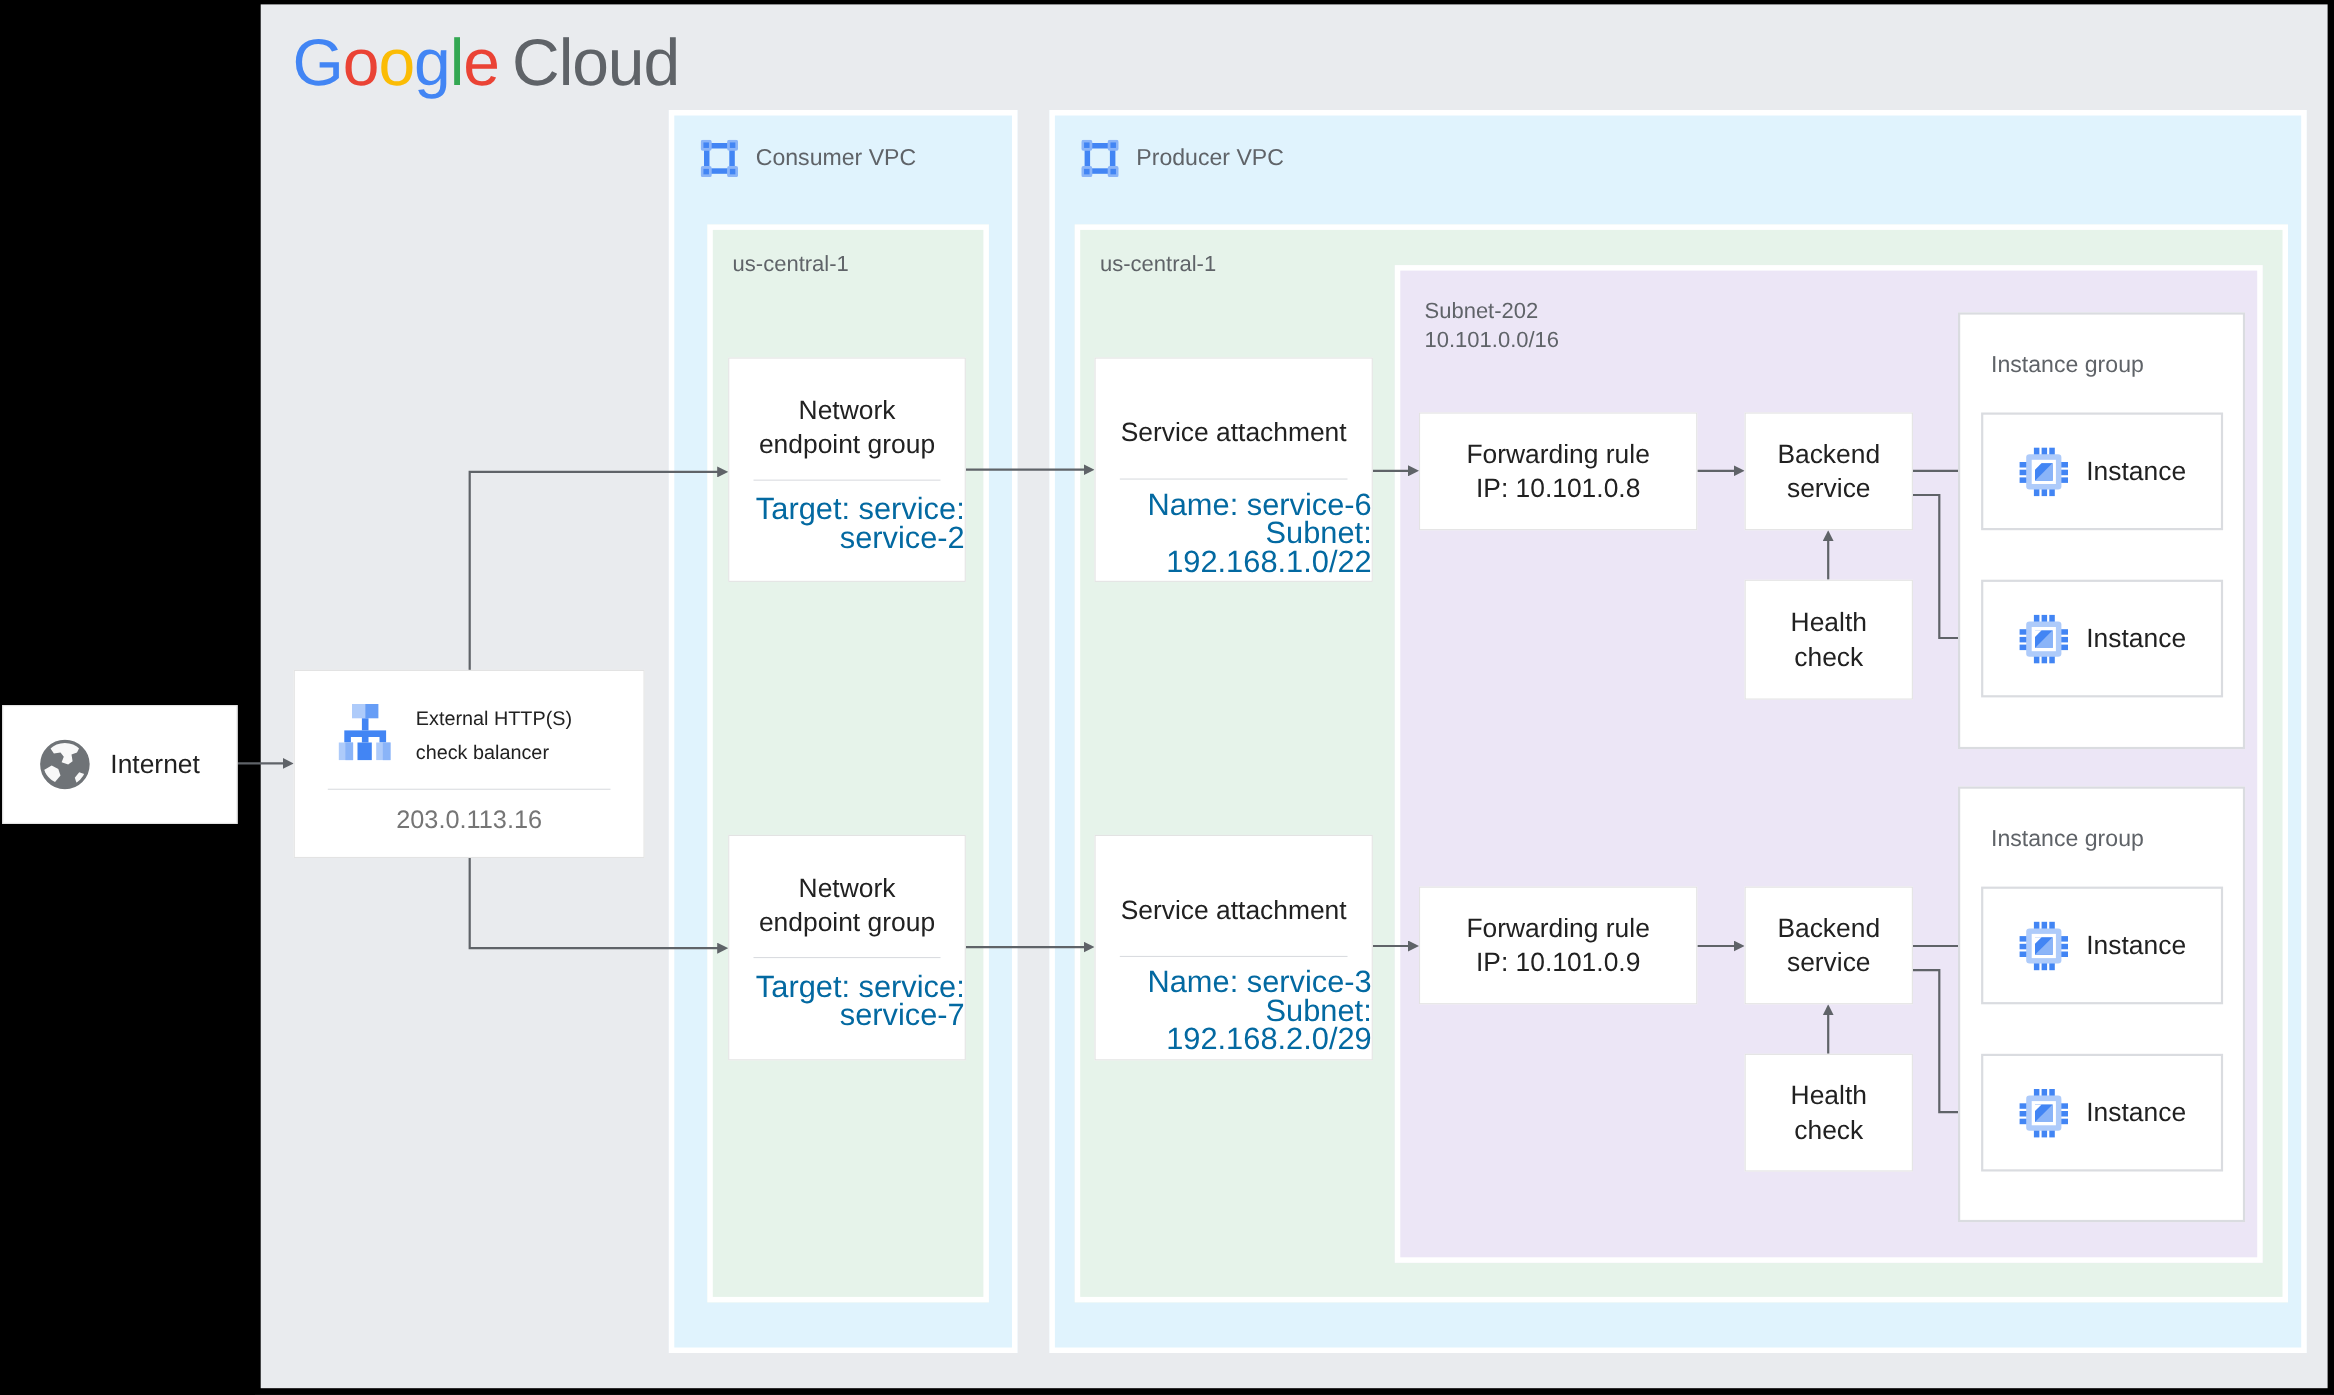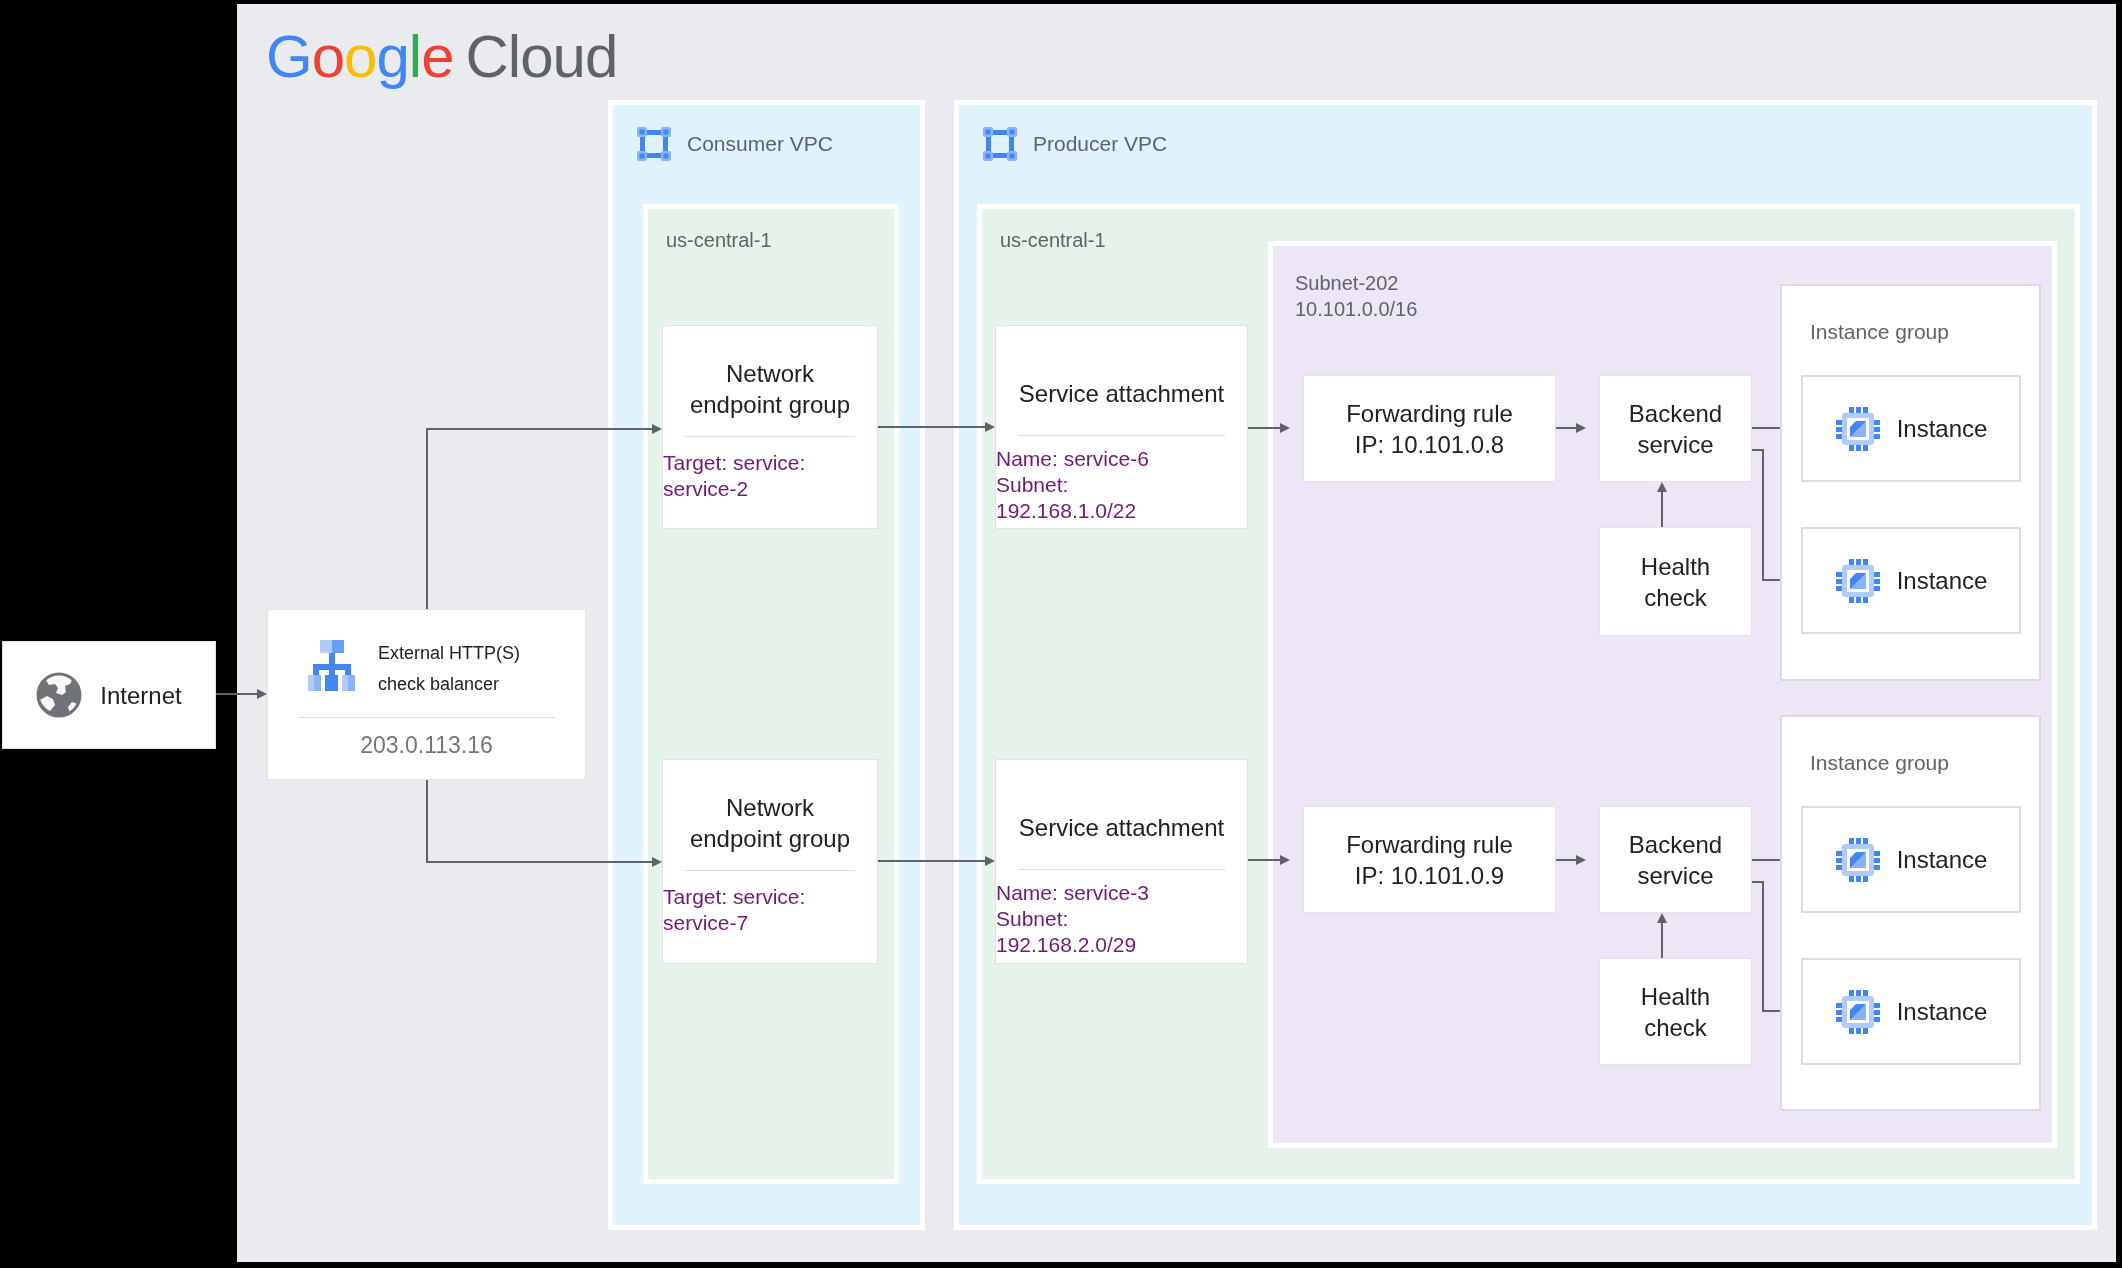--- a/index.html
+++ b/index.html
@@ -19,23 +19,23 @@
   .zone{position:absolute;box-sizing:border-box;border:5px solid #fff;}
   .vpc{background:#E0F3FD;}
   .region{background:#E6F3EA;}
   .subnet{background:#ECE6F6;}
   .vpc-header{position:absolute;left:24px;top:22px;display:flex;align-items:center;gap:16px;}
   .vpc-label{font-size:21px;color:#5F6368;}
   .region-label{position:absolute;left:18px;top:18px;font-size:20px;color:#5F6368;line-height:26px;}
   
   .card{position:absolute;background:#fff;border:1px solid #E3E3E3;box-sizing:border-box;}
   .title{font-size:24px;color:#212121;text-align:center;line-height:31px;}
-  .sub{font-size:21px;color:#701a75;text-align:left;line-height:26px;}
+  .sub{font-size:28px;color:#0369a1;text-align:right;line-height:26px;}
   .divider{height:1px;background:#DADCE0;}
-  .vcenter{display:flex;flex-direction:column;align-items:center;justify-content:center;margin-left:13px;}
+  .vcenter{display:flex;flex-direction:column;align-items:center;justify-content:center;}
   
   .ig{background:#fff;border:2px solid #DADCE0;}
   .ig-label{position:absolute;left:28px;top:34px;font-size:21px;color:#5F6368;}
   .inst{position:absolute;left:19px;width:220px;height:107px;background:#fff;border:2px solid #DADCE0;
         box-sizing:border-box;display:flex;align-items:center;justify-content:center;gap:16px;}
   .inst .title{line-height:normal;}
   
   #internet{left:2px;top:641px;width:214px;height:108px;display:flex;align-items:center;justify-content:center;gap:18px;}
   #lb{left:267px;top:609px;width:319px;height:171px;}
   #lb-head{position:absolute;left:36px;top:28px;display:flex;gap:18px;align-items:flex-start;}

